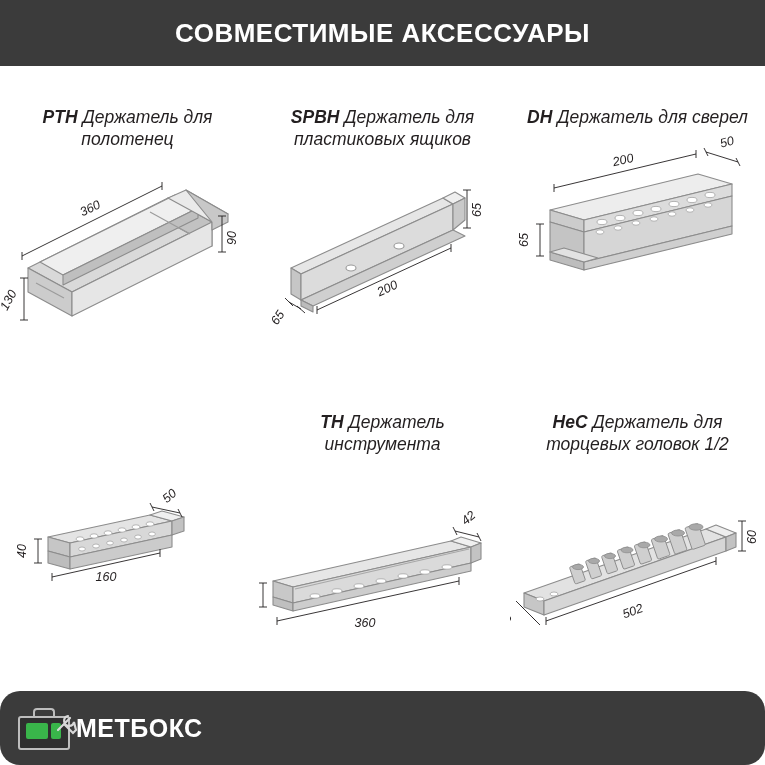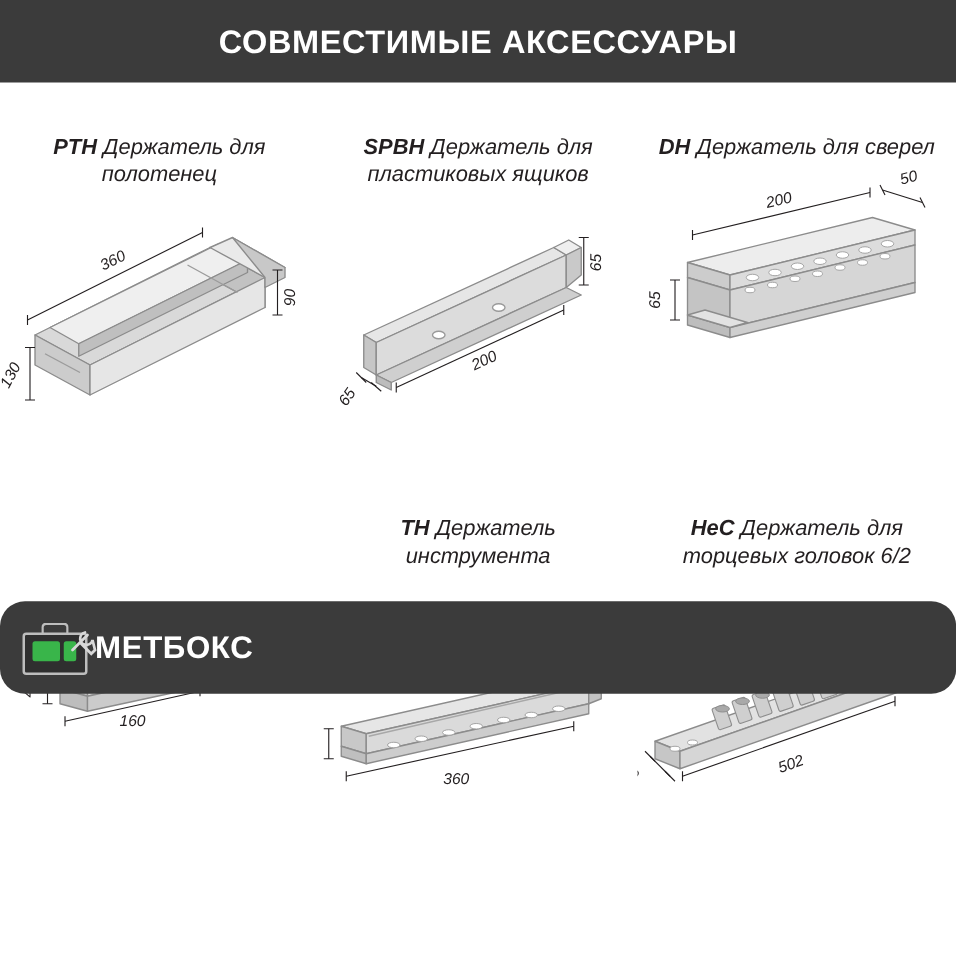--- a/index.html
+++ b/index.html
@@ -10,21 +10,21 @@
     width: 765px;
     height: 765px;
     background: #ffffff;
     font-family: "Liberation Sans", sans-serif;
     overflow: hidden;
     position: relative;
   }
   .page {
     position: relative;
     width: 765px;
-    height: 555px;
+    height: 765px;
     background: #ffffff;
   }
 
   
   .header {
     position: absolute;
     left: 0;
     top: 0;
     width: 765px;
     height: 66px;
@@ -392,21 +392,21 @@
           <text class="dim" x="216" y="66" text-anchor="middle" transform="rotate(-40 216 66)">42</text>
           <text class="dim" x="-4" y="140" text-anchor="middle" transform="rotate(-90 -4 140)">40</text>
           <text class="dim" x="110" y="172" text-anchor="middle">360</text>
         </svg>
       </div>
     </div>
 
     <div class="cell" id="cell-hec">
       <div class="cell-title">
         <span class="code">HeC</span>
-        <span>Держатель для торцевых головок 6/2</span>
+        <span>Держатель для торцевых головок 1/2</span>
       </div>
       <div class="art">
         <svg width="255" height="175" viewBox="0 0 255 175">
           <g stroke="#8c8c8c" stroke-width="1.1" stroke-linejoin="round">
 
             <polygon points="14,138 196,74 216,82 34,146" fill="#e2e2e2"></polygon>
             <polygon points="14,138 34,146 34,160 14,152" fill="#c6c6c6"></polygon>
             <polygon points="34,146 216,82 216,96 34,160" fill="#d6d6d6"></polygon>
             <polygon points="196,74 206,70 226,78 216,82" fill="#eeeeee"></polygon>
             <polygon points="216,82 226,78 226,92 216,96" fill="#c2c2c2"></polygon>

